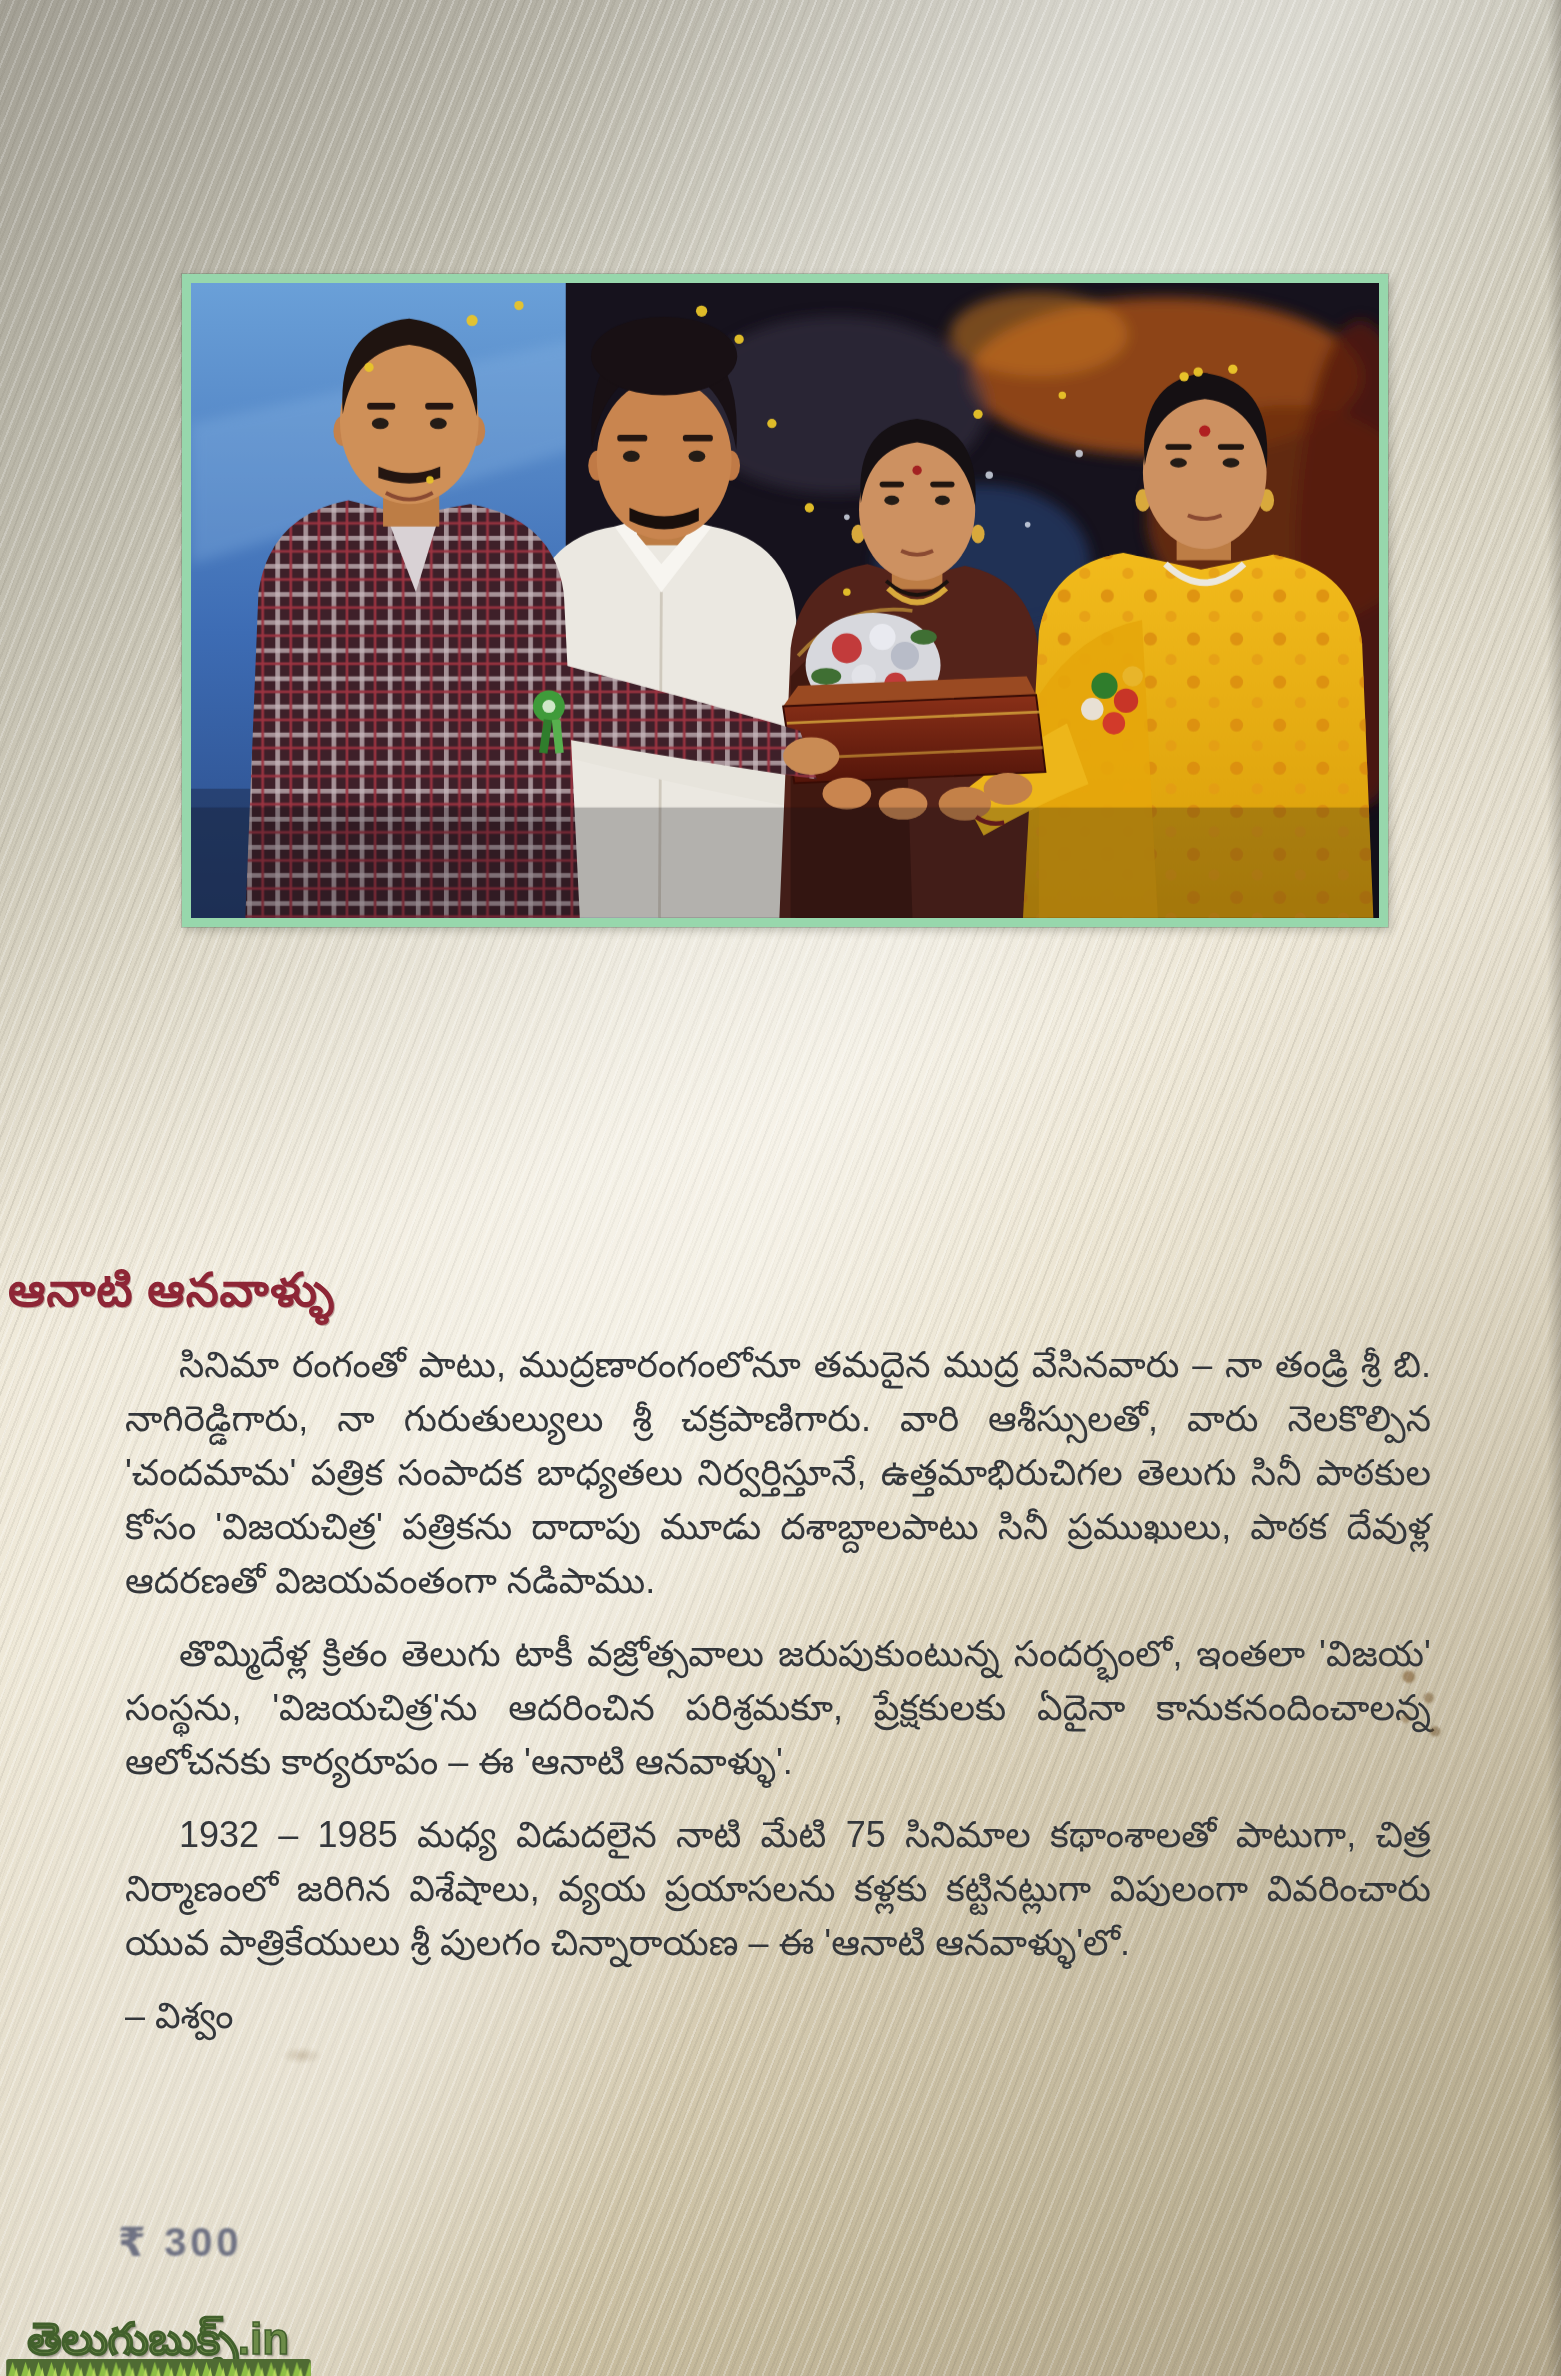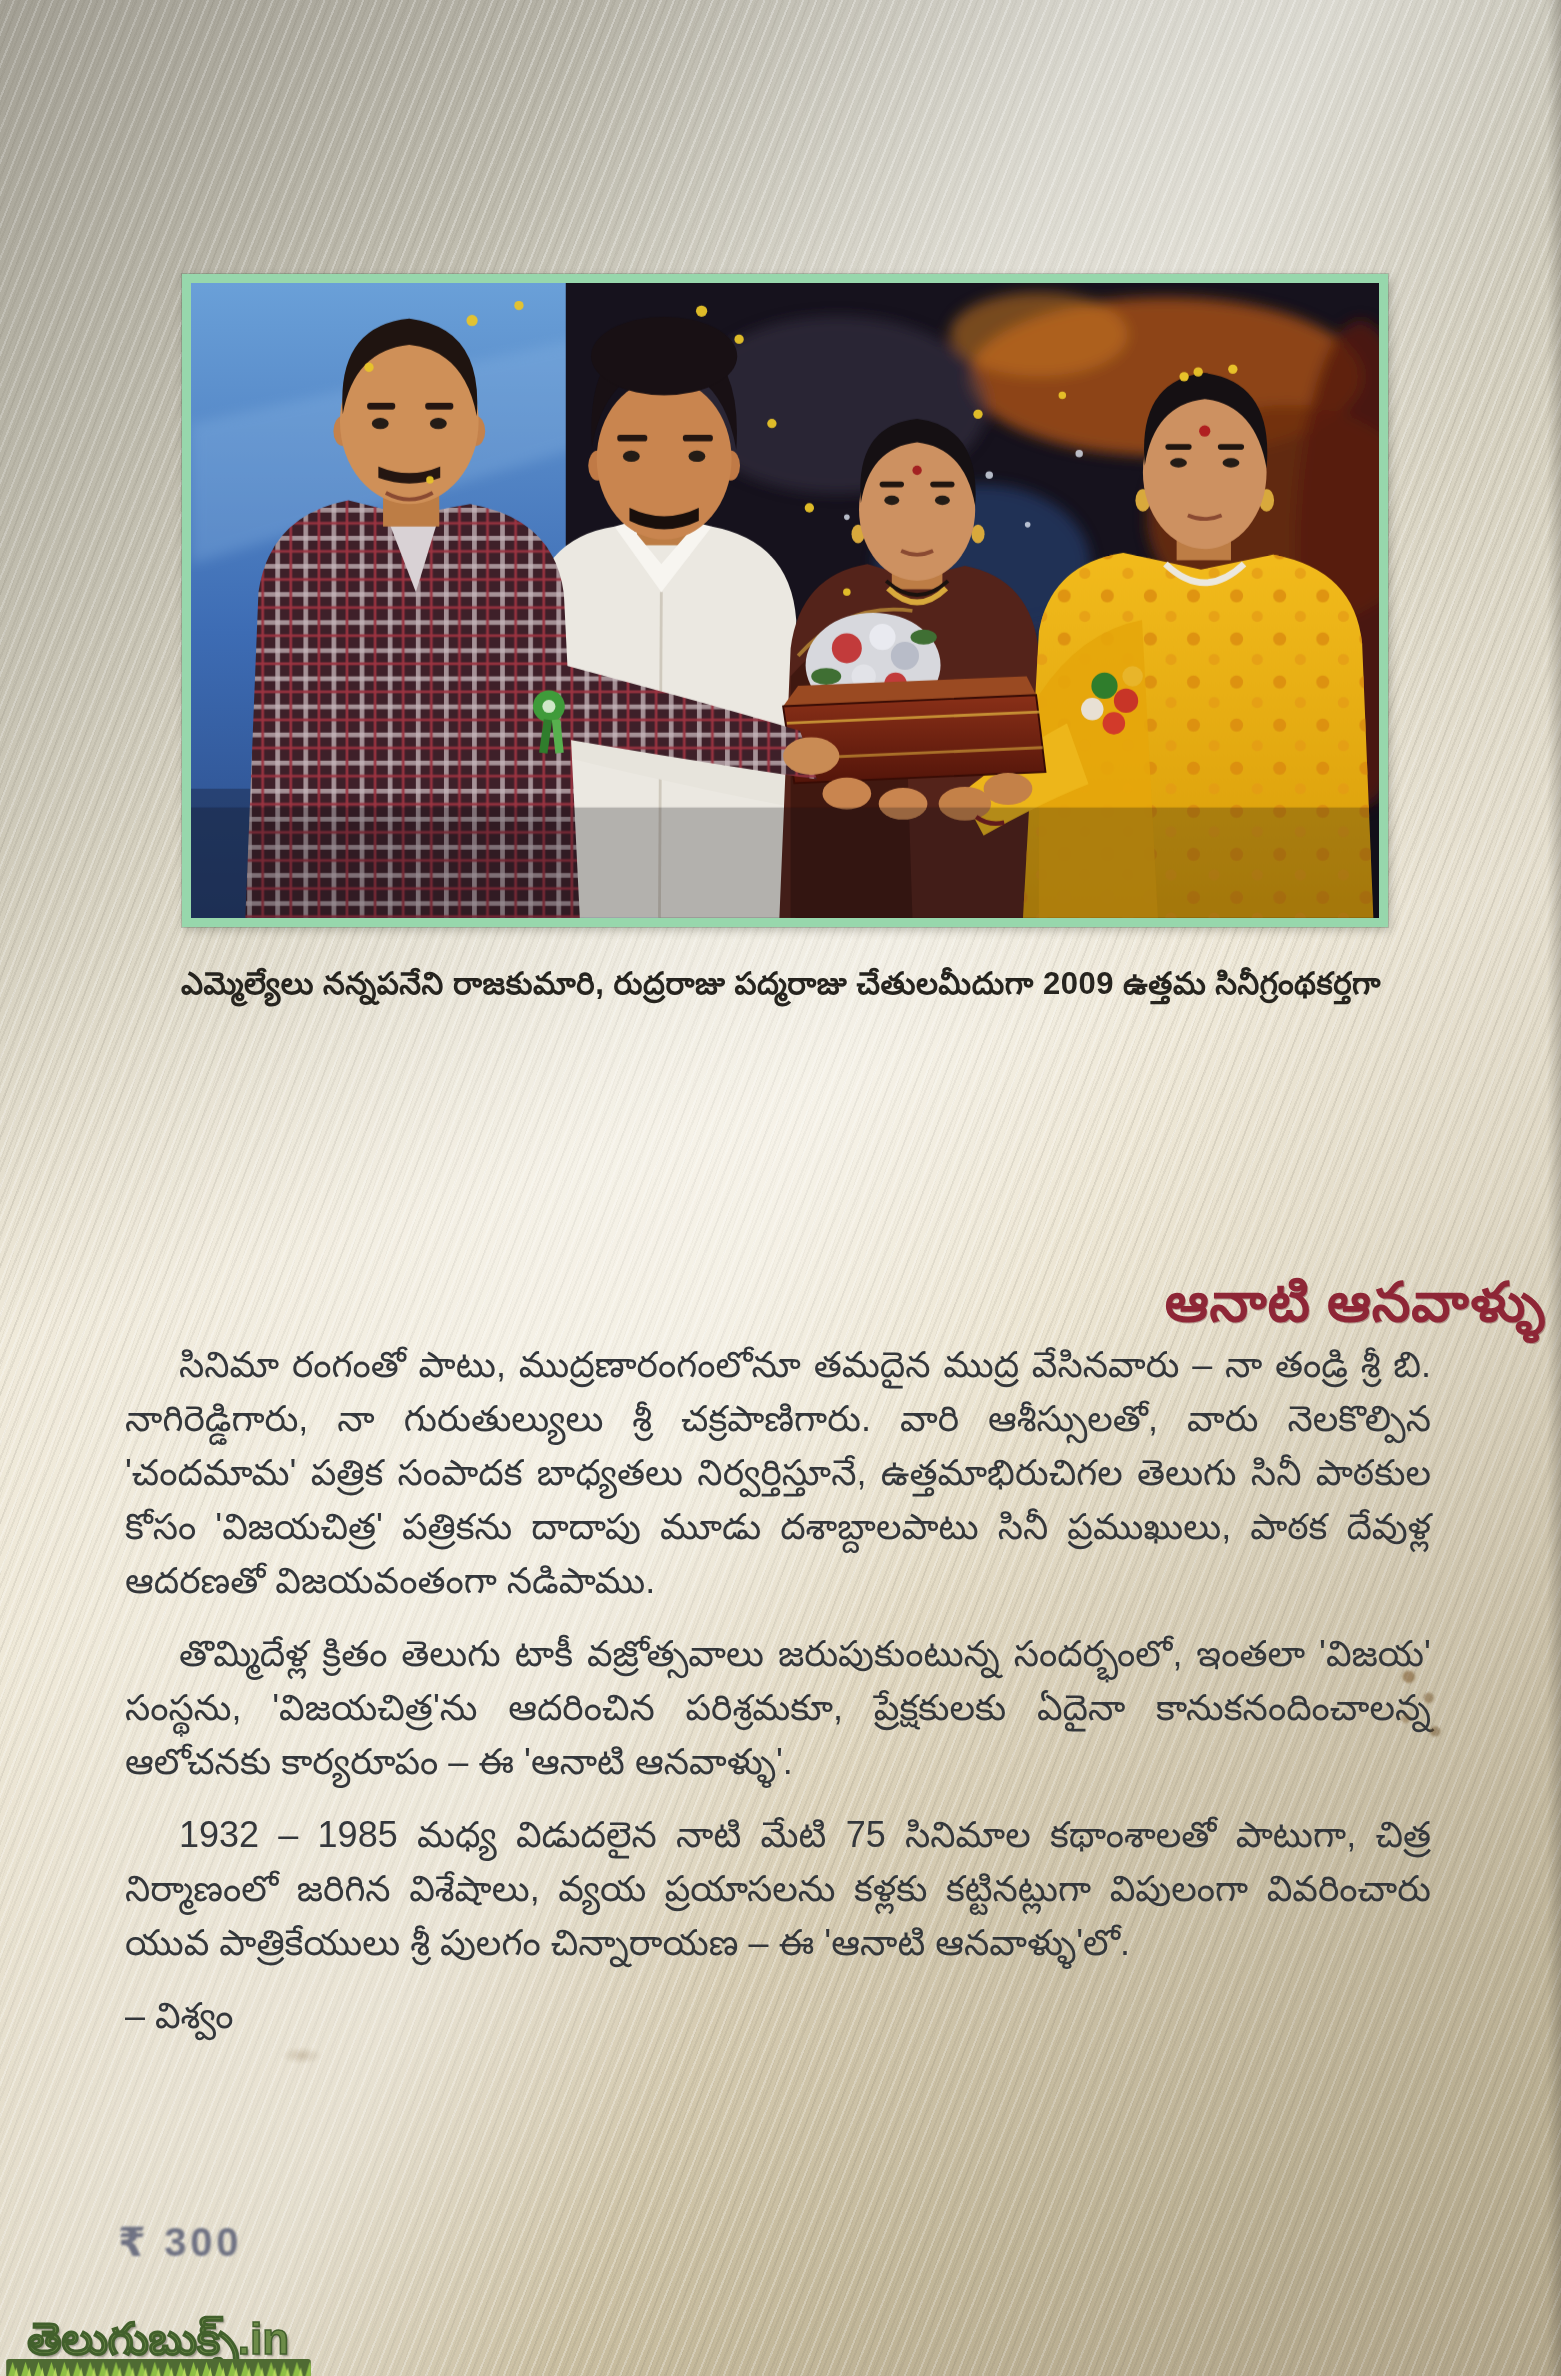--- a/index.html
+++ b/index.html
@@ -24,22 +24,22 @@
     border:9.4px solid #97d7ac;background:#14101b;
     box-shadow:0 0 0 0.9px rgba(40,80,55,0.25), 2.8px 3.7px 9.4px rgba(60,58,48,0.30);
   }
   .photo{display:block;width:100%;height:100%;}
   .caption{
     position:absolute;left:37px;right:37px;top:958px;z-index:4;
     text-align:center;font-weight:bold;font-size:31px;line-height:52px;
     color:#26241f;letter-spacing:0.5px;
   }
   .heading{
-    position:absolute;left:0;right:0;top:1254px;margin:16px;z-index:4;
-    text-align:right;font-size:55px;font-weight:bold;color:#8e2636;
+    position:absolute;left:0;right:0;top:1254px;margin:8px;z-index:4;
+    text-align:left;font-size:47px;font-weight:bold;color:#8e2636;
     letter-spacing:0.9px;text-shadow:0.9px 0.9px 0 rgba(90,20,30,0.35);
   }
   .bodytext{
     position:absolute;left:125px;width:1314px;top:1338px;z-index:4;
     font-size:36px;line-height:54px;color:#34373b;text-align:justify;
   }
   .bodytext p{margin:0 8px 19px 0;text-indent:54px;}
   .signature{text-indent:0 !important;margin-top:5.6px;}
   .price{
     position:absolute;left:118px;top:2219px;z-index:4;
@@ -249,21 +249,20 @@
           <circle cx="255" cy="210" r="4"></circle>
         <circle cx="1075" cy="95" r="5"></circle>
           <circle cx="700" cy="330" r="4"></circle>
       </g>
 
       <rect y="560" width="1268" height="118" fill="#0d0a12" opacity="0.25"></rect>
     </svg>
   </div>
 
   <div class="caption">
-    <div>ఎమ్మెల్యేలు నన్నపనేని రాజకుమారి, రుద్రరాజు పద్మరాజు చేతులమీదుగా 2009 ఉత్తమ సినీగ్రంథకర్తగా</div>
   </div>
 
   <h1 class="heading">ఆనాటి ఆనవాళ్ళు</h1>
 
   <div class="bodytext">
     <p>సినిమా రంగంతో పాటు, ముద్రణారంగంలోనూ తమదైన ముద్ర వేసినవారు – నా తండ్రి శ్రీ బి. నాగిరెడ్డిగారు, నా గురుతుల్యులు శ్రీ చక్రపాణిగారు. వారి ఆశీస్సులతో, వారు నెలకొల్పిన 'చందమామ' పత్రిక సంపాదక బాధ్యతలు నిర్వర్తిస్తూనే, ఉత్తమాభిరుచిగల తెలుగు సినీ పాఠకుల కోసం 'విజయచిత్ర' పత్రికను దాదాపు మూడు దశాబ్దాలపాటు సినీ ప్రముఖులు, పాఠక దేవుళ్ల ఆదరణతో విజయవంతంగా నడిపాము.</p>
     <p>తొమ్మిదేళ్ల క్రితం తెలుగు టాకీ వజ్రోత్సవాలు జరుపుకుంటున్న సందర్భంలో, ఇంతలా 'విజయ' సంస్థను, 'విజయచిత్ర'ను ఆదరించిన పరిశ్రమకూ, ప్రేక్షకులకు ఏదైనా కానుకనందించాలన్న ఆలోచనకు కార్యరూపం – ఈ 'ఆనాటి ఆనవాళ్ళు'.</p>
     <p>1932 – 1985 మధ్య విడుదలైన నాటి మేటి 75 సినిమాల కథాంశాలతో పాటుగా, చిత్ర నిర్మాణంలో జరిగిన విశేషాలు, వ్యయ ప్రయాసలను కళ్లకు కట్టినట్లుగా విపులంగా వివరించారు యువ పాత్రికేయులు శ్రీ పులగం చిన్నారాయణ – ఈ 'ఆనాటి ఆనవాళ్ళు'లో.</p>
     <p class="signature">– విశ్వం</p>
   </div>

